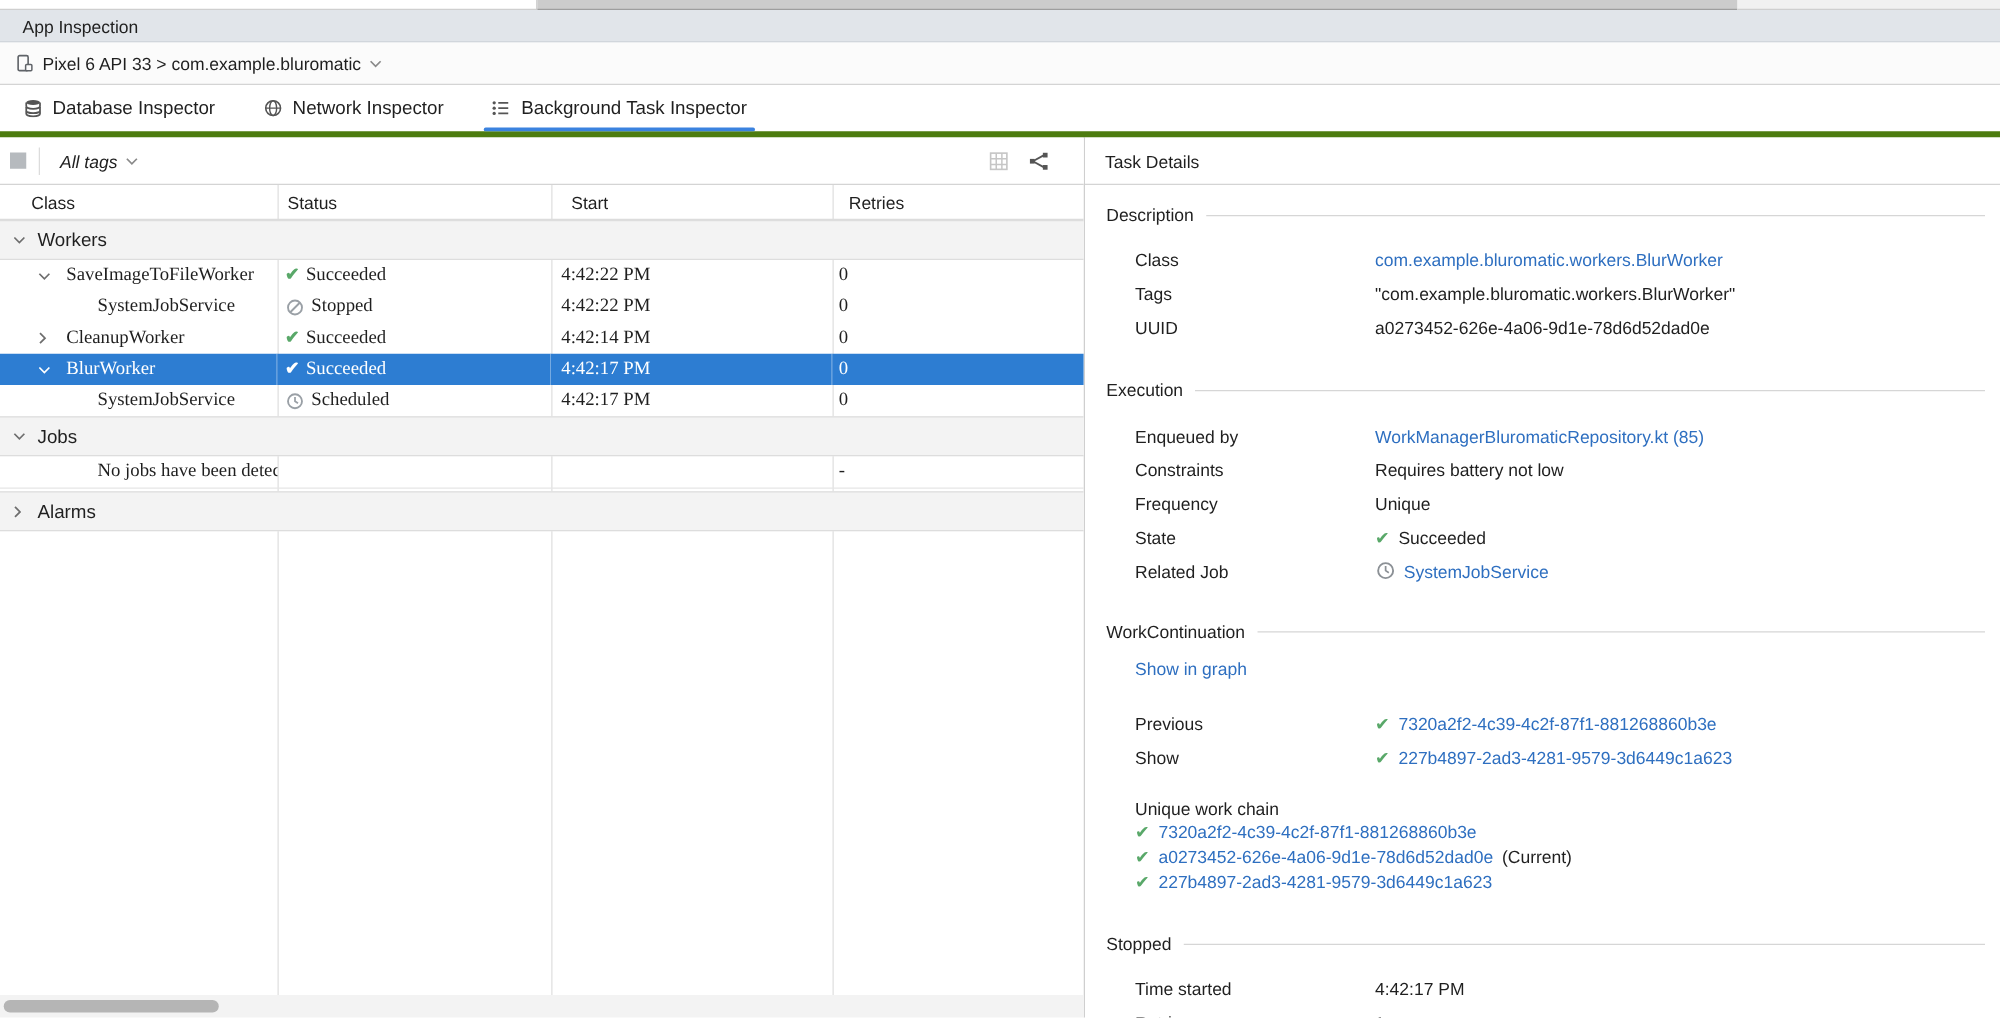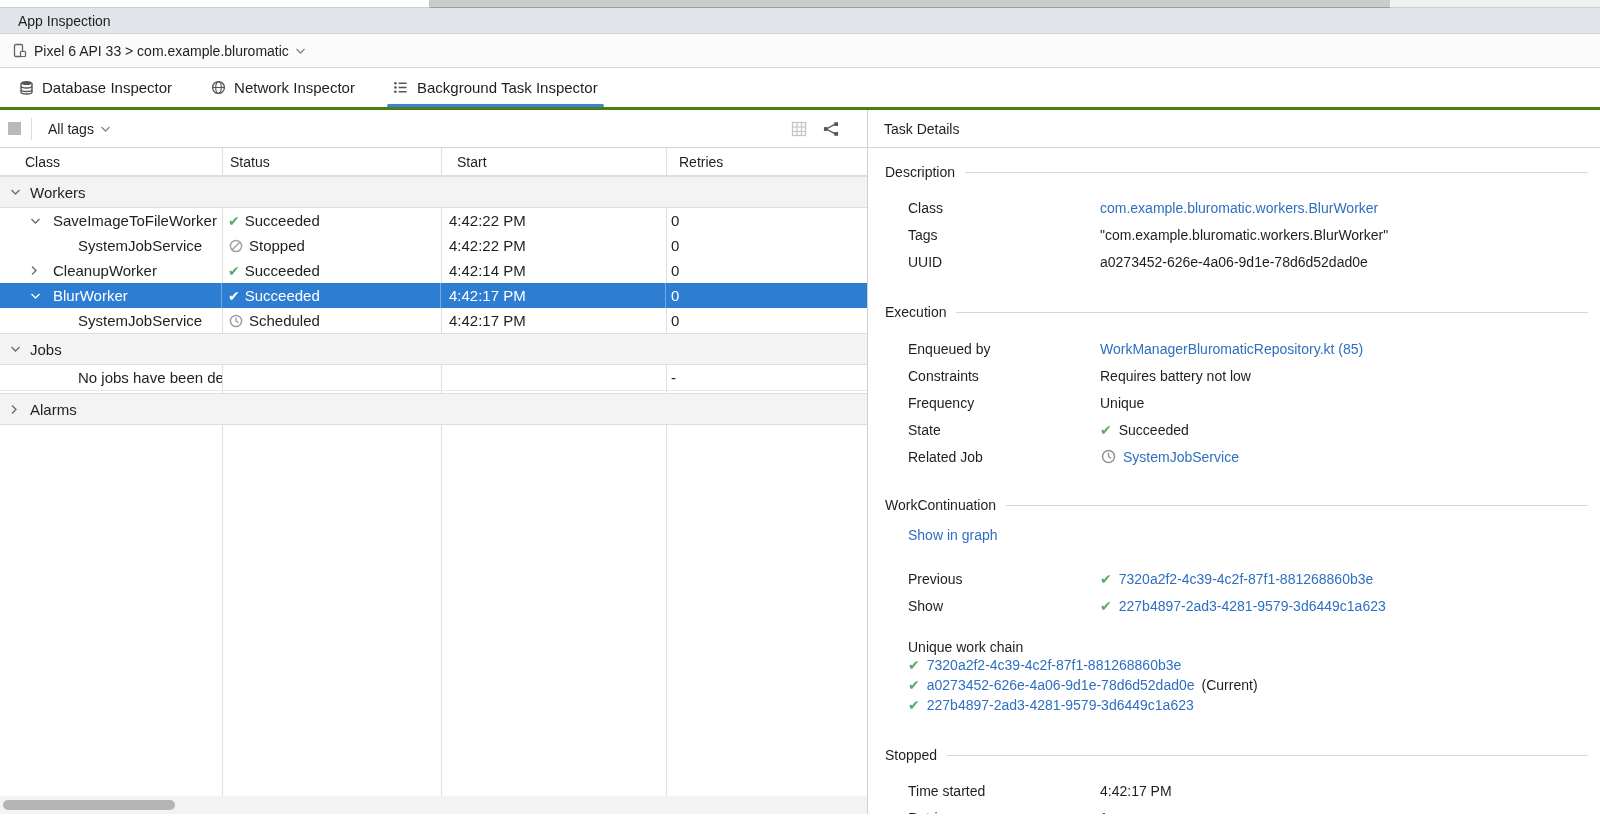--- a/index.html
+++ b/index.html
@@ -24,41 +24,41 @@
   
   .device-bar {
     height: 34px; background: #fbfbfb; border-bottom: 1px solid #d4d4d4;
     display: flex; align-items: center; padding-left: 12px; gap: 6px; font-size: 14px;
   }
   .device-bar svg { display: block; }
   .chev { display: inline-block; }
 
   
   .tab-bar {
-    height: 42px; background: #fff; border-bottom: 3px solid #4d7c0f;
+    height: 42px; background: #fff; border-bottom: 5px solid #4d7c0f;
     display: flex; align-items: stretch; padding-left: 14px;
   }
   .tab {
     display: inline-flex; align-items: center; gap: 8px; font-size: 15px;
     margin-right: 30px; position: relative; cursor: default; padding: 0 4px;
   }
   .tab.active .tab-underline {
     position: absolute; left: -2px; right: -2px; bottom: 0; height: 3px;
     background: #3b82df; border-radius: 2px;
   }
 
   
   .main { display: flex; height: 704px; }
   .left-panel { width: 868px; border-right: 1px solid #cfcfcf; display: flex; flex-direction: column; position: relative; }
   .right-panel { flex: 1; display: flex; flex-direction: column; }
 
   
   .left-toolbar {
     height: 38px; border-bottom: 1px solid #d4d4d4; display: flex; align-items: center;
-    padding: 0 14px 0 8px; gap: 10px; background: #fff;
+    padding: 0 14px 0 8px; gap: 10px; background: #fff; font-style: italic;
   }
   .stop-square { width: 13px; height: 13px; background: #b6babe; }
   .tb-sep { width: 1px; height: 22px; background: #dcdcdc; }
   .all-tags { display: flex; align-items: center; gap: 6px; font-size: 14px; padding-left: 6px; }
   .tb-spacer { flex: 1; }
   .tb-icons { display: flex; align-items: center; gap: 16px; margin-right: 14px; }
 
   
   .table-area { position: relative; height: 648px; overflow: hidden; }
   .col-line { position: absolute; top: 0; bottom: 0; width: 1px; background: #e0e0e0; z-index: 0; }
@@ -69,21 +69,21 @@
   .hc2 { width: 219px; padding-left: 8px; }
   .hc3 { width: 225px; padding-left: 16px; }
   .hc4 { flex: 1; padding-left: 13px; }
 
   .group-row {
     height: 32px; background: #f3f3f3; border-top: 1px solid #dddddd; border-bottom: 1px solid #dddddd;
     padding-left: 10px; gap: 7px;
   }
   .group-gap { height: 4px; }
 
-  .data-row { height: 25px; }
+  .data-row { height: 25px; font-family: Liberation Serif, serif; }
   .c1 { width: 222px; display: flex; align-items: center; overflow: hidden; white-space: nowrap; height: 100%; }
   .c2 { width: 219px; display: flex; align-items: center; gap: 5px; padding-left: 6px; overflow: hidden; white-space: nowrap; height: 100%; }
   .c3 { width: 225px; padding-left: 8px; overflow: hidden; white-space: nowrap; height: 100%; display: flex; align-items: center; }
   .c4 { flex: 1; padding-left: 5px; height: 100%; display: flex; align-items: center; }
   .ind1 { padding-left: 30px; gap: 10px; }
   .ind2 { padding-left: 78px; }
   .chev-cell { width: 13px; flex: none; display: flex; }
 
   .data-row.selected { background: #2d7dd2; color: #fff; }
   .data-row.selected .c1, .data-row.selected .c2, .data-row.selected .c3 { box-shadow: inset -1px 0 0 rgba(255,255,255,0.35); }

